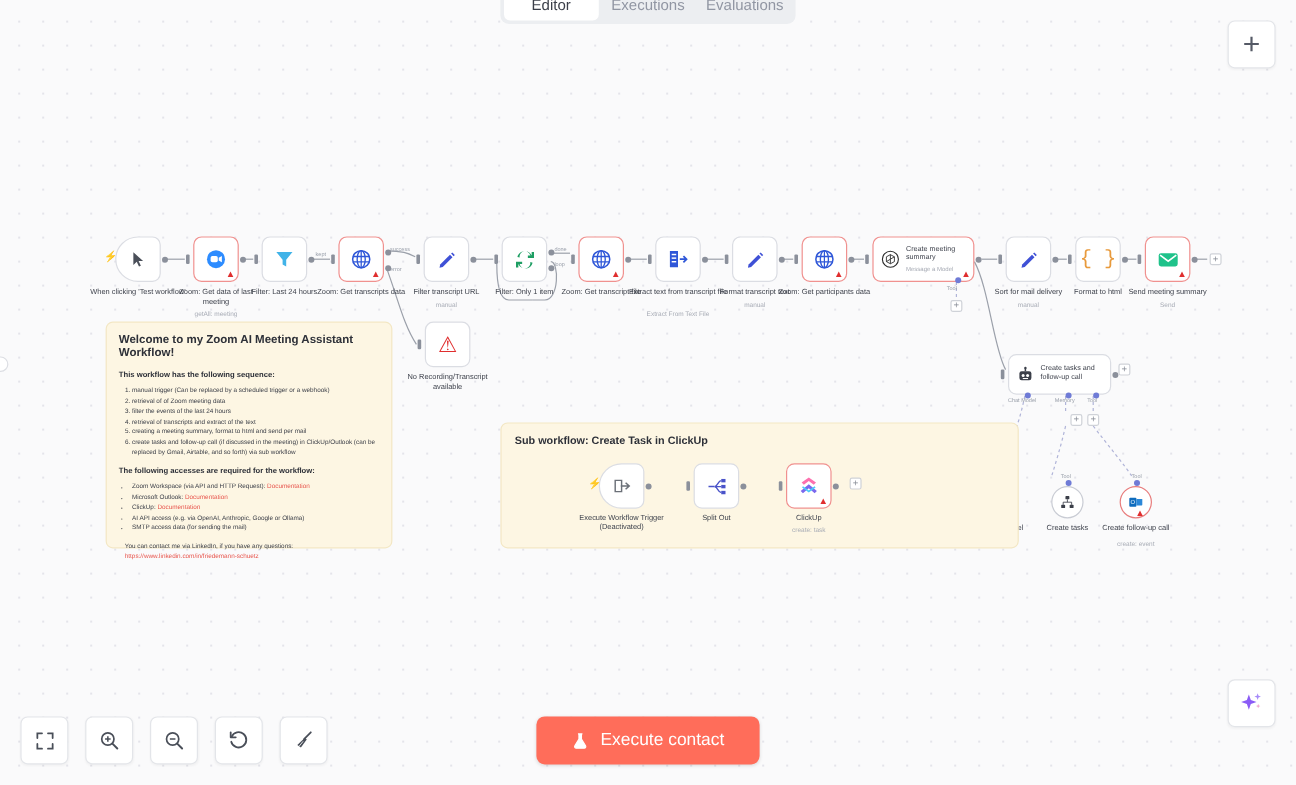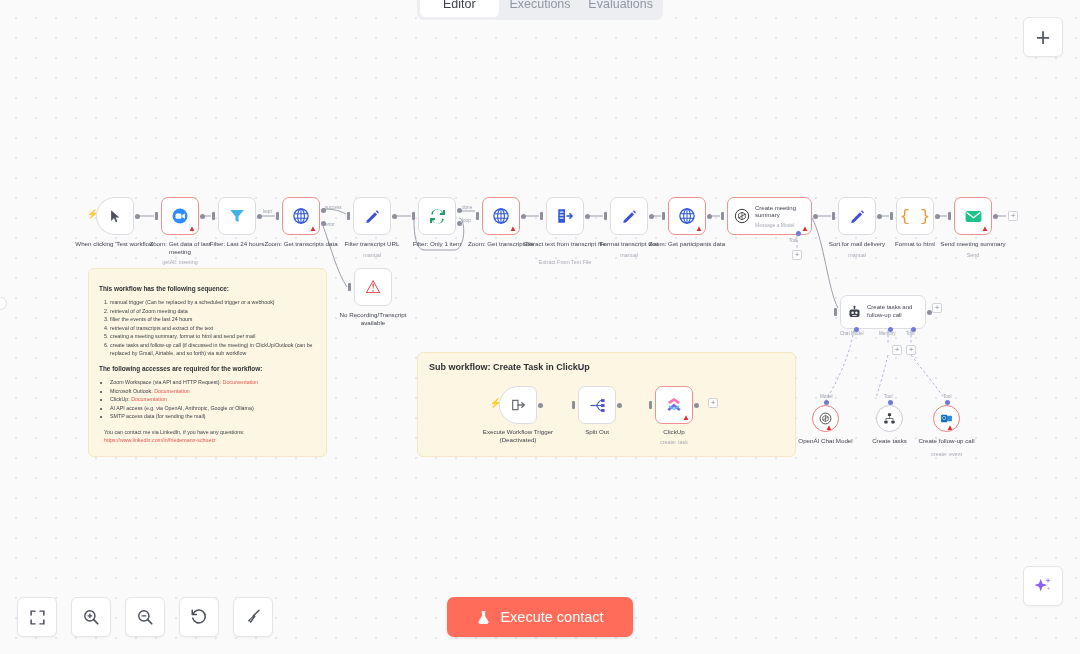--- a/index.html
+++ b/index.html
@@ -117,21 +117,21 @@
     border: 1px solid #cfd2d8; border-radius: 2px; background: #fff;
     font-size: 8px; line-height: 8px; text-align: center; color: #868b95;
   }
 
   
   .sticky {
     position: absolute; background: #fdf6e3;
     border: 1px solid #f3e7c4; border-radius: 6px;
   }
   #sticky-welcome { left: 88px; top: 268px; width: 239px; height: 189px; padding: 9px 10px; }
-  #sticky-subworkflow { left: 417px; top: 352px; width: 379px; height: 105px; padding: 9px 11px; }
+  #sticky-subworkflow { left: 417px; top: 352px; width: 432px; height: 105px; padding: 9px 11px; }
   .sticky h3 { font-size: 9.6px; color: #2d3038; font-weight: bold; margin-bottom: 9px; }
   .sticky h4 { font-size: 6.4px; color: #2d3038; font-weight: bold; margin: 7px 0 6px; }
   .sticky ol, .sticky ul { margin: 0 0 0 11px; }
   .sticky li { font-size: 5.3px; color: #3d4049; line-height: 1.62; }
   .sticky a { color: #e8554d; text-decoration: none; }
   .sticky p.contact { font-size: 5.3px; color: #3d4049; line-height: 1.6; margin: 7px 0 0 5px; }
 
   svg.wires { position: absolute; left: 0; top: 0; width: 1080px; height: 654px; pointer-events: none; }
   .wire { fill: none; stroke: #9ba0aa; stroke-width: 1; }
   .wire-dash { fill: none; stroke: #b0b4d8; stroke-width: 1; stroke-dasharray: 2.5 2.5; }
@@ -415,20 +415,21 @@
       <rect x="13" y="7" width="9" height="10" rx="1" fill="#2b88d8"></rect>
     </svg>
     <span class="warn" style="right:5px; bottom:-1px;">▲</span>
     <span class="port" style="top:-4px; left:11px; background:#6f7bd6;"></span>
     <div class="nlabel" style="top:31px;">Create follow-up call</div>
     <div class="nsub" style="top:45px;">create: event</div>
   </div>
   <div class="portlbl" style="left:943px; top:394px;">Tool</div>
 
   <div class="sticky" id="sticky-welcome">
+    <h3>Welcome to my Zoom AI Meeting Assistant Workflow!</h3>
     <h4>This workflow has the following sequence:</h4>
     <ol>
       <li>manual trigger (Can be replaced by a scheduled trigger or a webhook)</li>
       <li>retrieval of of Zoom meeting data</li>
       <li>filter the events of the last 24 hours</li>
       <li>retrieval of transcripts and extract of the text</li>
       <li>creating a meeting summary, format to html and send per mail</li>
       <li>create tasks and follow-up call (if discussed in the meeting) in ClickUp/Outlook (can be replaced by Gmail, Airtable, and so forth) via sub workflow</li>
     </ol>
     <h4>The following accesses are required for the workflow:</h4>

